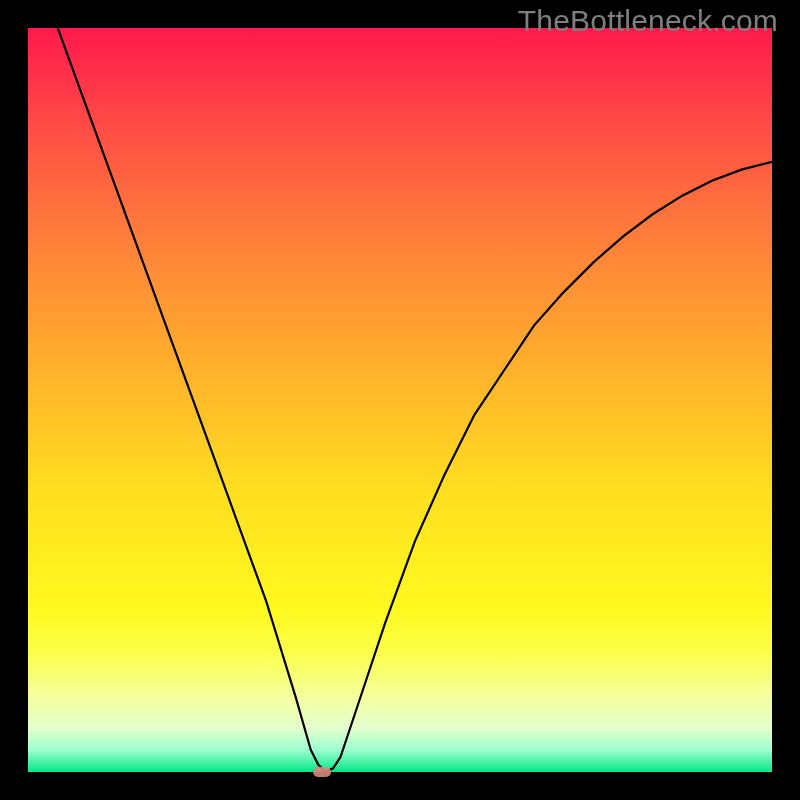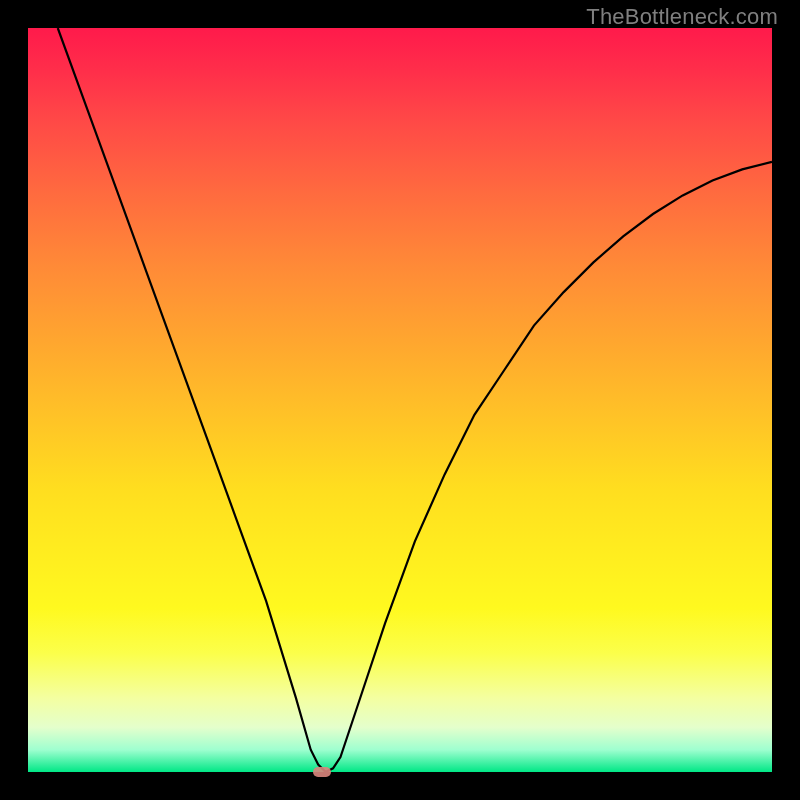--- a/index.html
+++ b/index.html
@@ -34,21 +34,21 @@
     height: 10px;
     border-radius: 5px;
     background: #d9867d;
     opacity: 0.9;
   }
   .watermark {
     position: absolute;
     top: 4px;
     right: 22px;
     color: #7f7f7f;
-    font-size: 22px;
+    font-size: 30px;
     font-weight: 500;
     letter-spacing: 0.2px;
   }
   svg.curve { position: absolute; left: 0; top: 0; width: 100%; height: 100%; }
 </style>
 </head>
 <body>
 
 <div class="frame">
 

